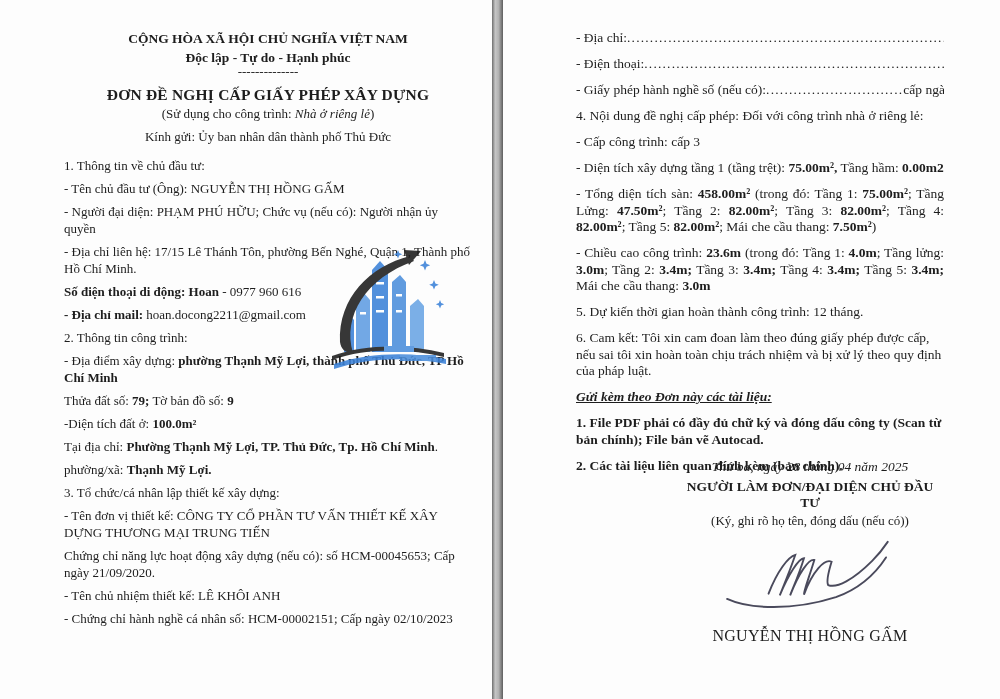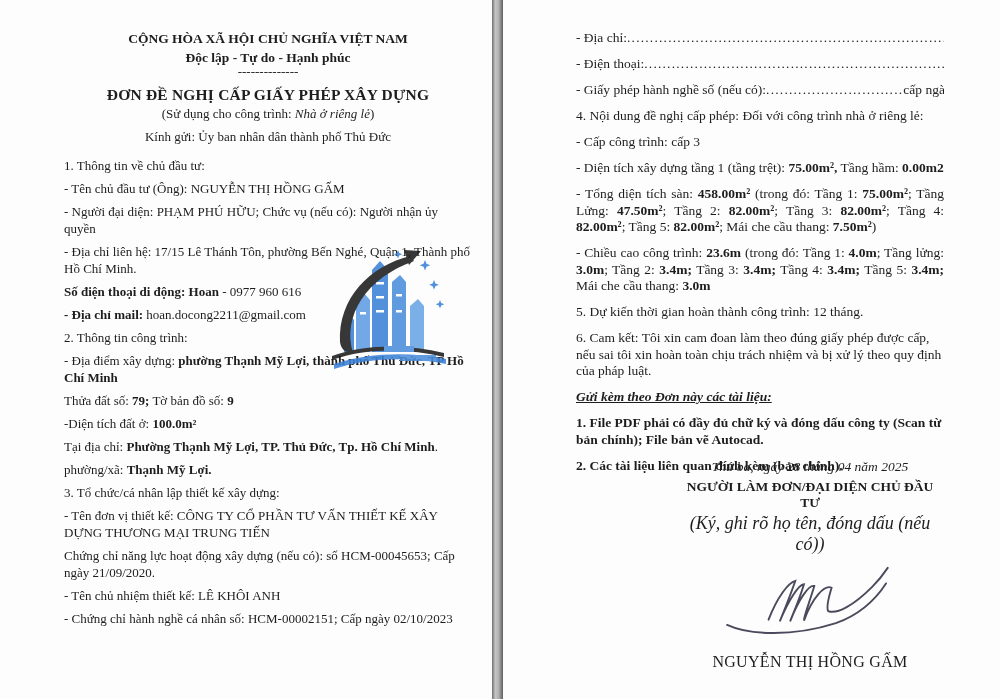--- a/index.html
+++ b/index.html
@@ -22,21 +22,21 @@
   .tight{margin-bottom:2px;}
   .sep{line-height:8px;margin-bottom:10px;}
   .mt6{margin-top:4px;margin-bottom:12px;}
   .flexline{display:flex;white-space:nowrap;overflow:hidden;}
   .dotfill{flex:1 1 auto;overflow:hidden;letter-spacing:1.2px;}
   .dots{letter-spacing:1.2px;}
   
   .sign-block{width:268px;margin:10px 0 0 auto;text-align:center;}
   .sign-date{font-style:italic;font-weight:normal;margin:0 0 4px 0;font-size:13.5px;}
   .sign-role{font-weight:bold;margin:0 0 2px 0;font-size:13.5px;text-align:center;}
-  .sign-note{font-style:italic;margin:0;font-size:18px;}
+  .sign-note{margin:0;font-size:13px;}
   .sig-svg{display:block;margin:4px auto 0 auto;}
   .sign-name{font-weight:normal;margin:2px 0 0 0;letter-spacing:.3px;}
   
   .watermark{position:absolute;left:326px;top:246px;width:420px;height:140px;opacity:.88;z-index:5;}
   .wm-logo{position:absolute;left:0;top:2px;width:122px;height:128px;}
   .wm-text{position:absolute;left:112px;top:26px;width:308px;}
   .wm-brand{font-family:"Liberation Sans","DejaVu Sans",sans-serif;font-weight:bold;font-size:46px;
             line-height:1;color:#2f6fd2;letter-spacing:1px;white-space:nowrap;}
   .wm-tag1{font-family:"Liberation Sans","DejaVu Sans",sans-serif;font-weight:bold;font-size:14.5px;
            color:#3f93dd;letter-spacing:.4px;margin-top:7px;white-space:nowrap;}

